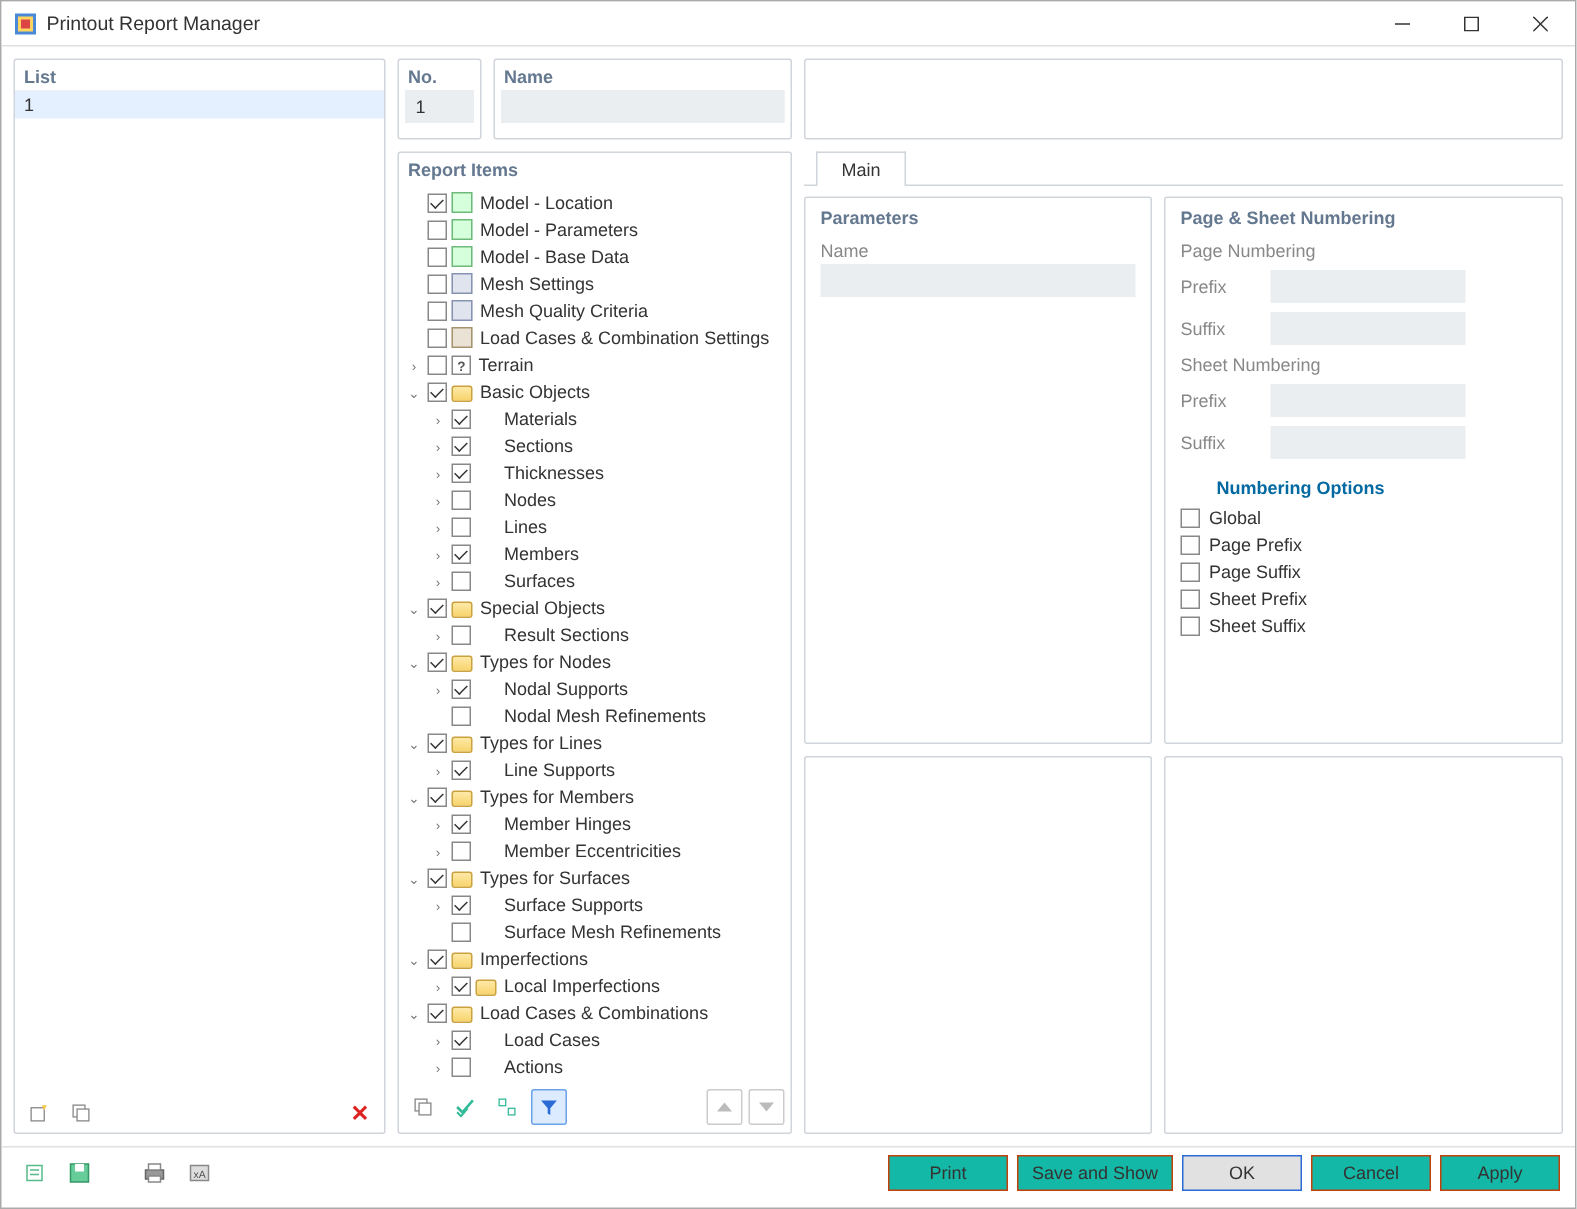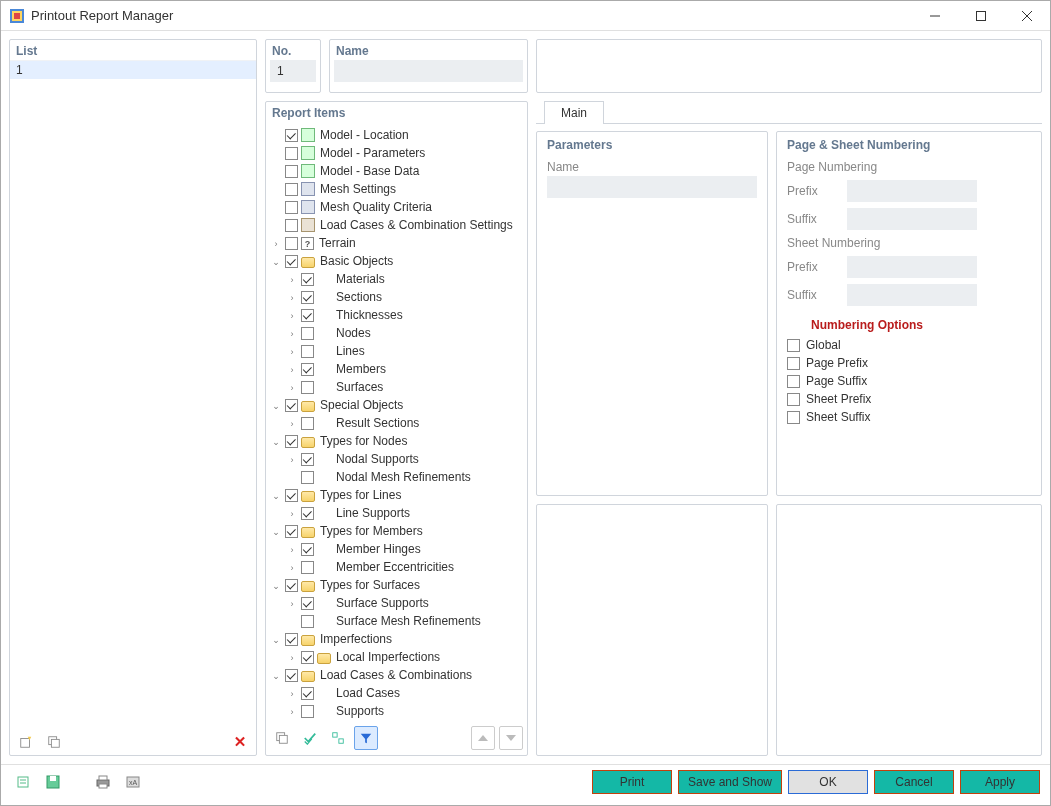--- a/index.html
+++ b/index.html
@@ -132,21 +132,21 @@
 .numbering-panel { flex:1; }
 .sub-title { font-weight:600; color:#64788f; margin-bottom:8px; }
 .field-label { color:#888; margin-top:6px; margin-bottom:2px;}
 .section-label { color:#888; margin-top:6px; margin-bottom:6px;}
 .readonly-field {
   background:#ebeef1; height:22px; border-radius:0;
 }
 .num-row { display:flex; align-items:center; gap:10px; margin-bottom:6px;}
 .num-row .lbl { color:#888; width:50px;}
 .num-row .readonly-field { width:130px; }
-.opt-title { font-weight:600; color:#b91c1c; margin-top:12px; margin-bottom:6px;padding-left:24px;}
+.opt-title { font-weight:600; color:#0369a1; margin-top:12px; margin-bottom:6px;padding-left:24px;}
 .opt-row { display:flex; align-items:center; gap:6px; margin-bottom:4px;}
 .bottom-empty-row { display:flex; gap:8px; height:252px;}
 .bottom-empty { border:1px solid #d0d5dc; border-radius:2px;}
 .footer {
   height: 34px;
   border-top: 1px solid #e0e0e0;
   display:flex;
   align-items:center;
   padding: 0 10px;
   gap:6px;
@@ -436,21 +436,21 @@
           <div class="tree-row indent-2">
             <span class="chev closed"></span>
             <span class="cb checked"></span>
             <span class="tree-icon "></span>
             <span class="tree-lbl">Load Cases</span>
           </div>
           <div class="tree-row indent-2">
             <span class="chev closed"></span>
             <span class="cb"></span>
             <span class="tree-icon "></span>
-            <span class="tree-lbl">Supports</span>
+            <span class="tree-lbl">Actions</span>
           </div>
         </div>
       <div class="tree-toolbar">
         <div class="tool-btn">
             <svg viewBox="0 0 16 16">
               <rect x="2" y="2" width="9" height="9" fill="#fff" stroke="#888"></rect>
               <rect x="5" y="5" width="9" height="9" fill="#fff" stroke="#888"></rect>
             </svg>
           </div>
         <div class="tool-btn">

